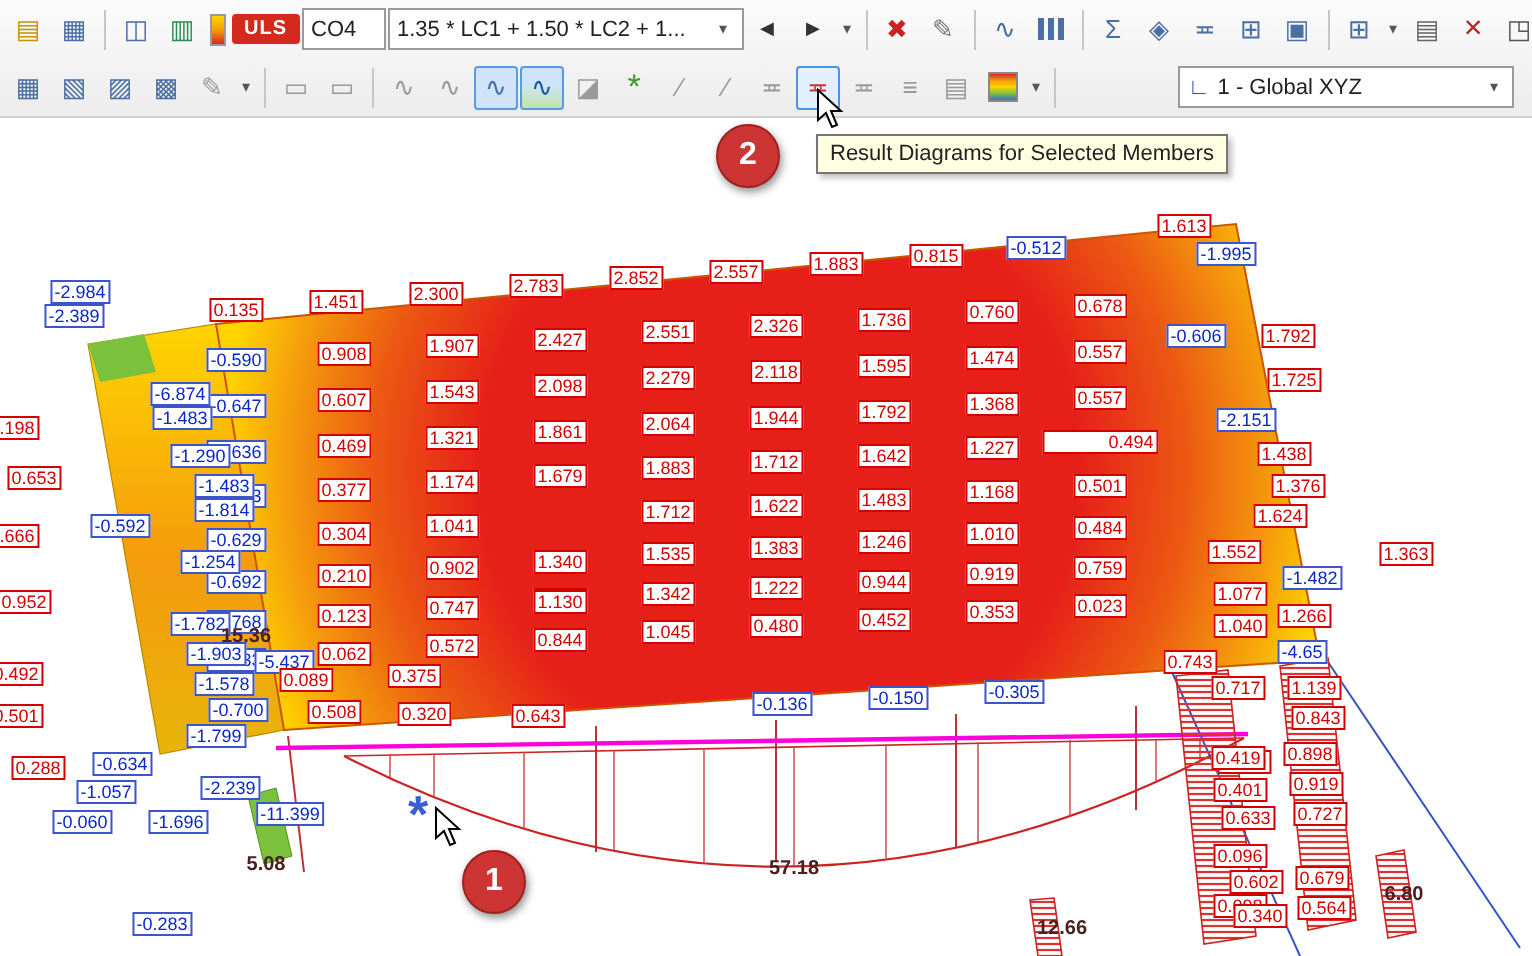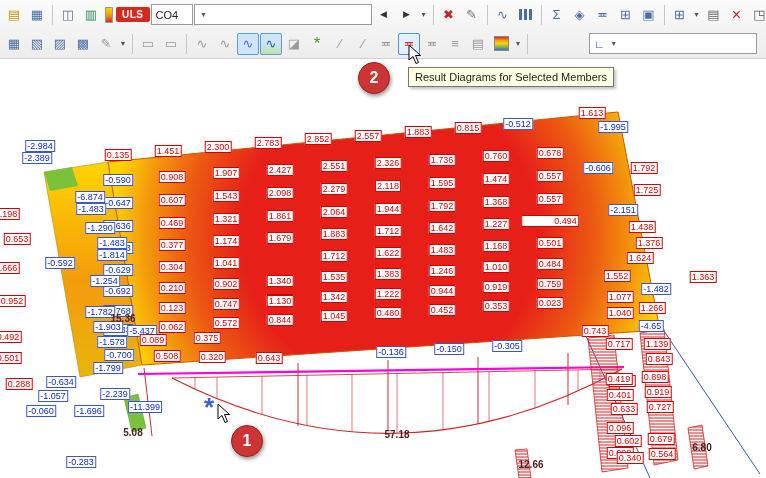--- a/index.html
+++ b/index.html
@@ -276,20 +276,21 @@
     <span class="ico">▦</span>
     <span class="sep"></span>
     <span class="ico">◫</span>
     <span class="ico" style="color:#2e8b57">▥</span>
     <span class="strip"></span>
     <span class="badge-uls">ULS</span>
     <span class="combo" style="width:42px">
       <span class="cv">CO4</span>
     </span>
     <span class="combo" style="width:178px">
+      <span class="cv" style="flex:1">1.35 * LC1 + 1.50 * LC2 + 1...</span>
       <span class="caret">▾</span>
     </span>
     <span class="ico" style="color:#333;font-size:9px">◀</span>
     <span class="ico" style="color:#333;font-size:9px">▶</span>
     <span class="caret">▾</span>
     <span class="sep"></span>
     <span class="ico" style="color:#cc2222">✖</span>
     <span class="ico" style="color:#777">✎</span>
     <span class="sep"></span>
     <span class="ico">∿</span>
@@ -333,20 +334,21 @@
     <span class="ico g">≖</span>
     <span class="ico g">≡</span>
     <span class="ico g">▤</span>
     <span class="ico">
         <span class="rainbow"></span>
       </span>
     <span class="caret">▾</span>
     <span class="sep"></span>
     <span class="combo" style="margin-left:auto;width:168px;margin-right:6px">
       <span style="color:#2255cc;font-weight:bold;font-size:11px">∟</span>
+      <span class="cv" style="flex:1">1 - Global XYZ</span>
       <span class="caret">▾</span>
     </span>
   </div>
 </div>
 
 <div class="tooltip">Result Diagrams for Selected Members</div>
 
 <div class="callout" style="left:374px;top:78px">2</div>
 <div class="callout" style="left:247px;top:441px">1</div>
 

